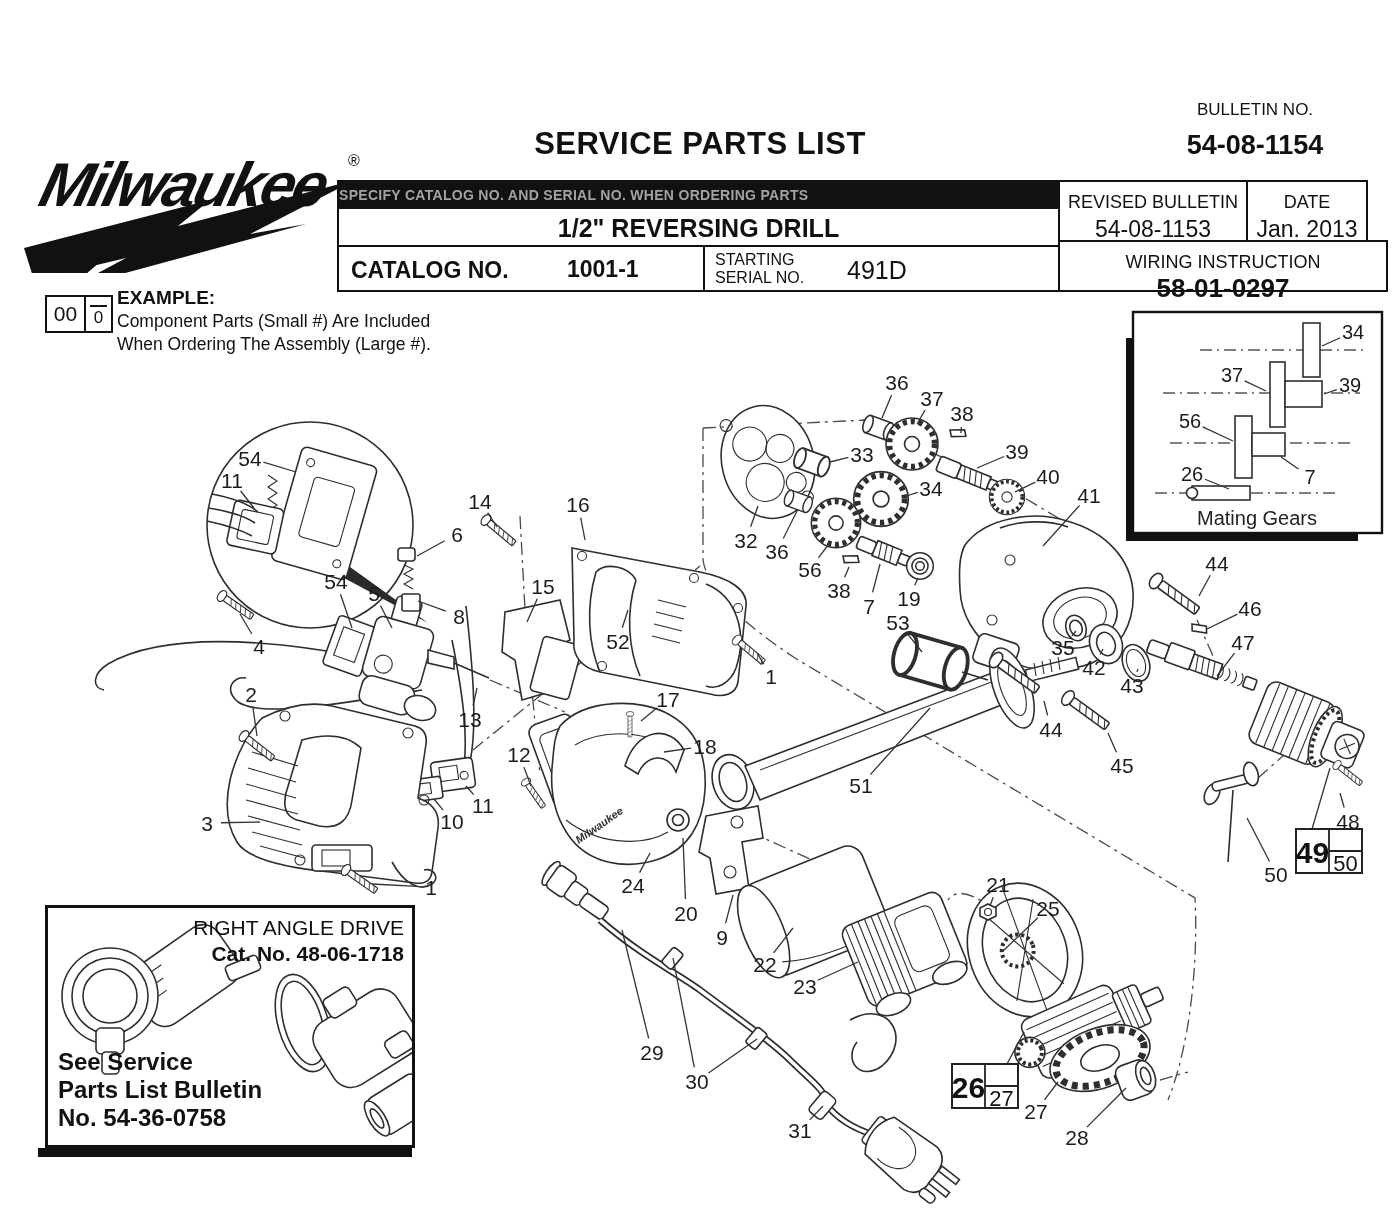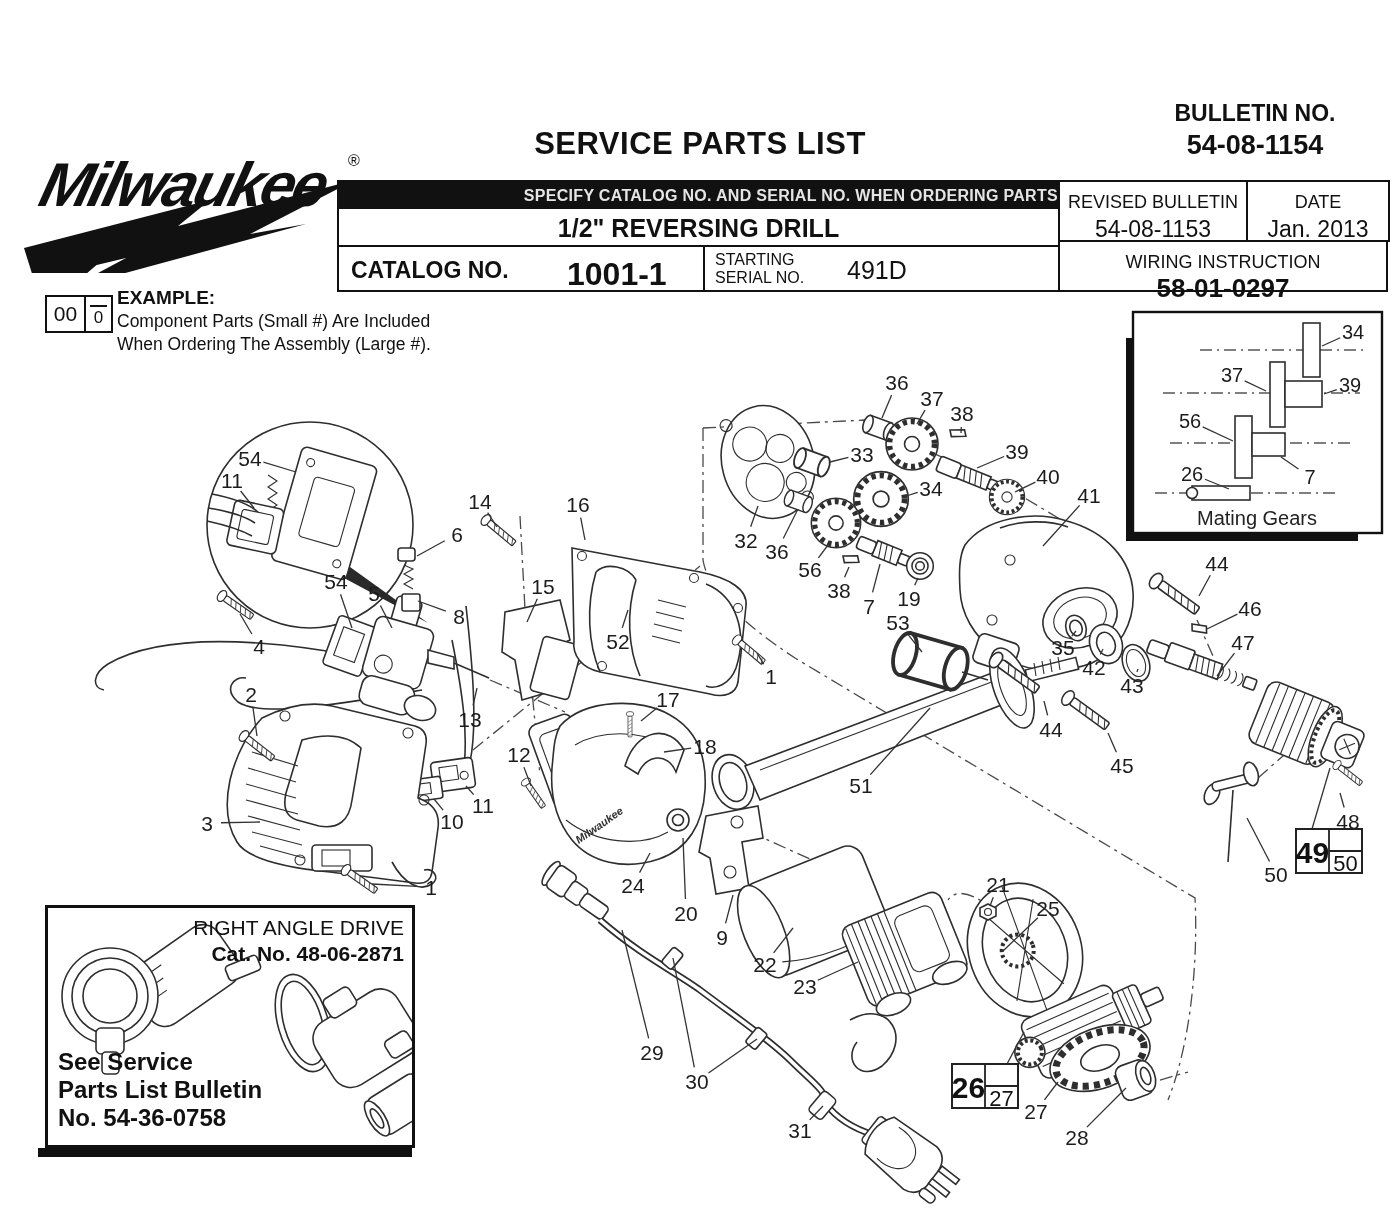--- a/index.html
+++ b/index.html
@@ -1,36 +1,36 @@
 <!DOCTYPE html>
 <html><head>
 <meta charset="utf-8">
 <style>
   html,body{margin:0;padding:0;background:#fff;}
   .page{position:relative;width:1398px;height:1232px;background:#fff;overflow:hidden;
         font-family:"Liberation Sans",sans-serif;color:#111;}
   .abs{position:absolute;}
   
   .title{left:420px;top:126px;width:560px;text-align:center;font-size:31px;font-weight:bold;letter-spacing:.5px;}
-  .bulletin-label{left:1125px;top:100px;width:260px;text-align:center;font-size:23px;font-weight:bold;}
+  .bulletin-label{left:1125px;top:100px;width:260px;text-align:center;font-size:17px;font-weight:normal;}
   .bulletin-no{left:1125px;top:130px;width:260px;text-align:center;font-size:27px;font-weight:bold;}
   
   .otable{left:337px;top:180px;width:1051px;height:112px;}
   .cell{position:absolute;box-sizing:border-box;border:2px solid #111;background:#fff;}
-  .banner{left:0;top:0;width:723px;height:29px;background:#111;color:#e5e5e5;
-          font-size:16px;font-weight:bold;text-align:right;line-height:27px;letter-spacing:.3px;}
+  .banner{left:0;top:0;width:723px;height:29px;background:#111;color:#a3a3a3;
+          font-size:14px;font-weight:bold;text-align:left;line-height:27px;letter-spacing:.3px;}
   .product{left:0;top:27px;width:723px;height:40px;font-size:25px;font-weight:bold;text-align:center;line-height:38px;}
   .row3{left:0;top:65px;width:723px;height:47px;}
   .catlabel{left:12px;top:10px;font-size:23px;font-weight:bold;}
-  .catno{left:228px;top:9px;font-size:32px;font-weight:bold;}
+  .catno{left:228px;top:9px;font-size:23px;font-weight:bold;}
   .serdiv{position:absolute;left:364px;top:0;width:2px;height:43px;background:#111;}
   .serlab{left:376px;top:4px;font-size:16px;line-height:18px;}
   .serno{left:508px;top:9px;font-size:25px;font-weight:normal;}
   .rcellA{left:721px;top:0;width:190px;height:62px;text-align:center;}
-  .rcellB{left:909px;top:0;width:144px;height:62px;text-align:center;}
+  .rcellB{left:909px;top:0;width:122px;height:62px;text-align:center;}
   .rcellC{left:721px;top:60px;width:330px;height:52px;text-align:center;}
   .rlab{display:block;font-size:18px;margin-top:10px;}
   .rval{display:block;font-size:23px;margin-top:3px;}
   .wirno{display:block;font-size:26px;font-weight:bold;margin-top:0px;}
   
   .exbox{left:45px;top:295px;width:68px;height:38px;border:2px solid #111;box-sizing:border-box;display:flex;}
   .exbig{width:37px;border-right:2px solid #111;font-size:21px;text-align:center;line-height:34px;}
   .exsmall{flex:1;position:relative;font-size:17px;text-align:center;}
   .exsmall span{position:absolute;left:4px;right:4px;top:8px;border-top:2px solid #111;padding-top:1px;}
   .exhead{left:117px;top:287px;font-size:19px;font-weight:bold;}
@@ -623,19 +623,19 @@
         <rect x="300" y="74" width="30" height="22" rx="5" class="pt"></rect>
         <rect x="330" y="142" width="26" height="20" rx="5" class="pt"></rect>
       </g>
       <g transform="rotate(-32 350 195)">
         <rect x="322" y="176" width="58" height="42" rx="8" class="pt"></rect>
         <ellipse cx="324" cy="197" rx="8" ry="20" class="pt"></ellipse>
         <ellipse cx="324" cy="197" rx="4" ry="11" class="pt"></ellipse>
       </g>
     </svg>
     <div class="radtitle">RIGHT ANGLE DRIVE</div>
-    <div class="radcat">Cat. No. 48-06-2871</div>
+    <div class="radcat">Cat. No. 48-06-1718</div>
     <div class="radnote" style="top:140px">See Service</div>
     <div class="radnote" style="top:168px">Parts List Bulletin</div>
     <div class="radnote" style="top:196px">No. 54-36-0758</div>
   </div>
 
 </div>
 
 </body></html>

